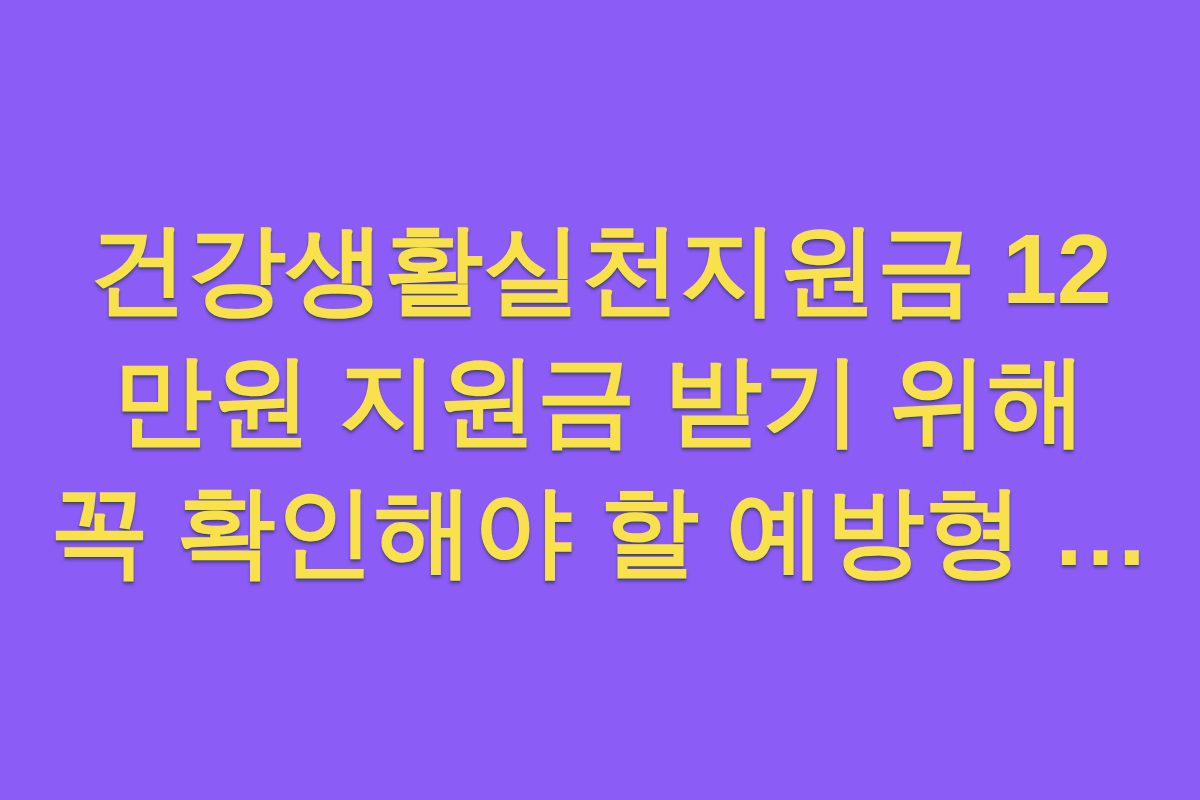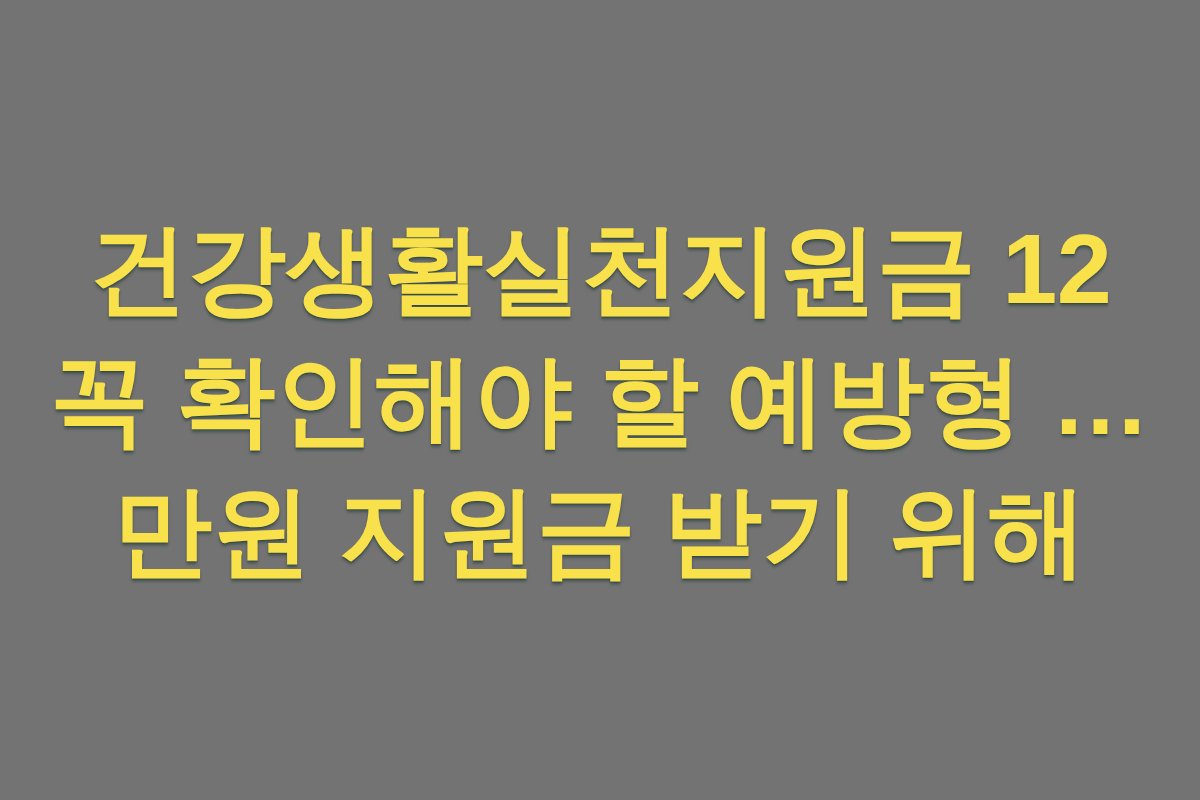--- a/index.html
+++ b/index.html
@@ -52,24 +52,24 @@
   }
 
   
   #headline-line-1 { font-size: 99px; }
   #headline-line-2 { font-size: 99px; letter-spacing: 0px; }
   #headline-line-3 { font-size: 99px; letter-spacing: 0px; }
 </style>
 </head>
 <body>
 
-<div id="thumbnail-card" style="background: #737373;">
+<div id="thumbnail-card" style="background: #8b5cf6;">
 
   <div id="headline-block">
 
     <div class="headline-line" id="headline-line-1" style="color: rgb(248, 225, 75);">건강생활실천지원금 12</div>
 
+    <div class="headline-line" id="headline-line-2" style="color: rgb(248, 225, 75);">만원 지원금 받기 위해</div>
+
     <div class="headline-line" id="headline-line-3" style="color: rgb(248, 225, 75);">꼭 확인해야 할 예방형 …</div>
-
-    <div class="headline-line" id="headline-line-2" style="color: rgb(248, 225, 75);">만원 지원금 받기 위해</div>
 
   </div>
 </div>
 
 </body></html>

